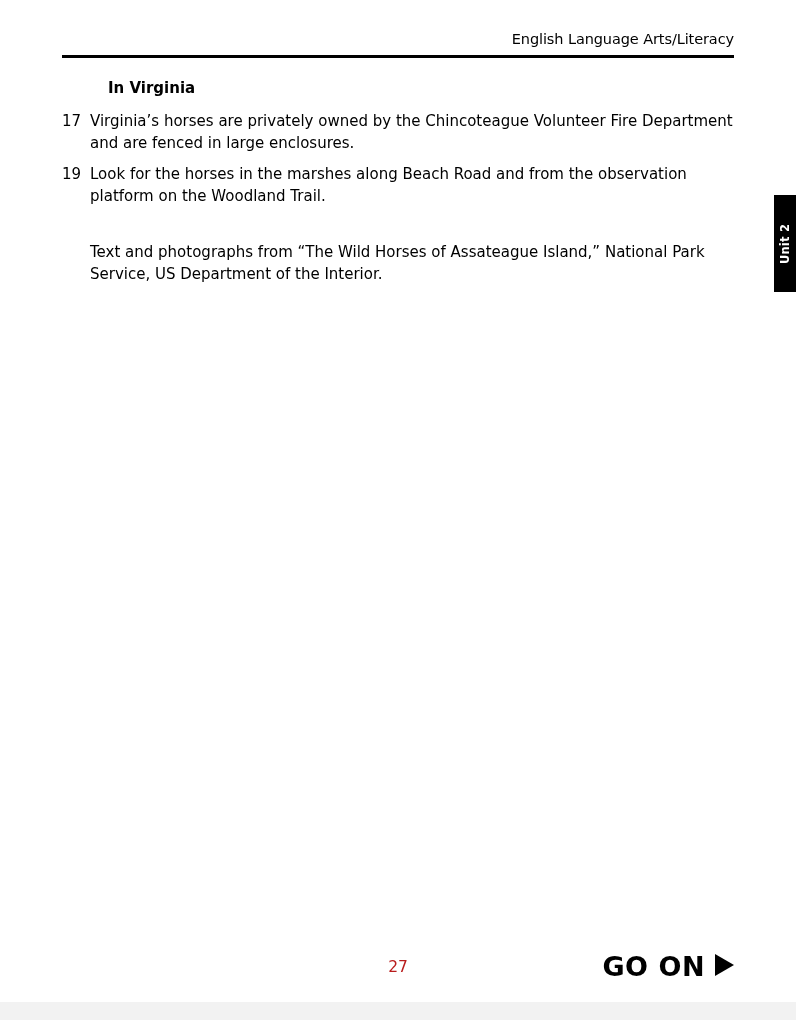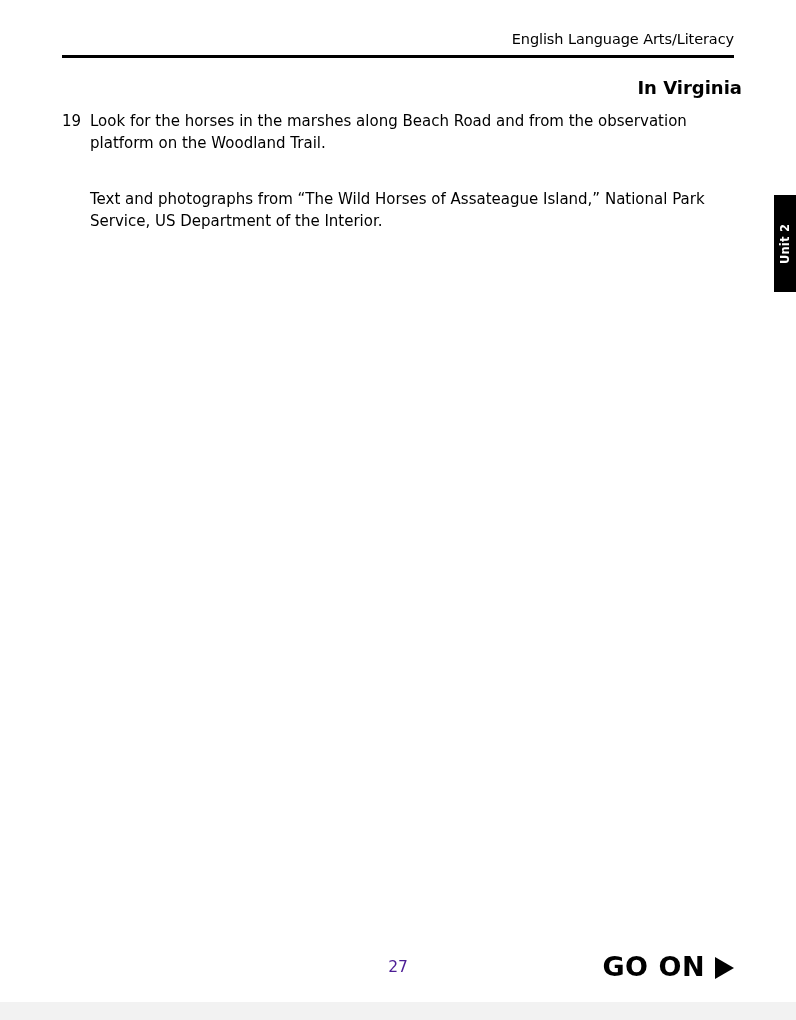--- a/index.html
+++ b/index.html
@@ -50,27 +50,26 @@
 
   
   .content {
     position: absolute;
     left: 62px;
     top: 78px;
     width: 680px;
   }
 
   .section-heading {
-    font-size: 18px;
+    font-size: 15px;
     font-weight: bold;
     color: #000000;
-    margin-left: 28px;
+    margin-left: 46px;
     margin-bottom: 12px;
     line-height: 20px;
-    text-align: right;
   }
 
   .numbered-item {
     display: flex;
     align-items: flex-start;
     margin-bottom: 9px;
   }
   .item-number {
     width: 28px;
     flex: 0 0 28px;
@@ -116,29 +115,28 @@
   }
 
   
   .page-number {
     position: absolute;
     left: 0;
     top: 958px;
     width: 796px;
     text-align: center;
     font-size: 15.5px;
-    color: #4c1d95;
+    color: #b91c1c;
   }
 
   .go-on {
     position: absolute;
     right: 62px;
     top: 952px;
     display: flex;
-    align-items: center;
     gap: 10px;
   }
   .go-on-text {
     font-size: 27px;
     font-weight: bold;
     color: #000000;
     letter-spacing: 0.5px;
     line-height: 30px;
   }
   .go-on-arrow {
@@ -166,20 +164,24 @@
 
   <div class="header">
     <div class="header-title">English Language Arts/Literacy</div>
   </div>
   <div class="header-rule"></div>
 
   <div class="content">
 
     <div class="section-heading">In Virginia</div>
 
+    <div class="numbered-item">
+      <div class="item-number">17</div>
+      <div class="item-text">Virginia’s horses are privately owned by the Chincoteague Volunteer Fire Department and are fenced in large enclosures.</div>
+    </div>
 
     <div class="numbered-item">
       <div class="item-number">19</div>
       <div class="item-text">Look for the horses in the marshes along Beach Road and from the observation platform on the Woodland Trail.</div>
     </div>
 
     <div class="credit-line">Text and photographs from “The Wild Horses of Assateague Island,” National Park Service, US Department of the Interior.</div>
 
   </div>
 

